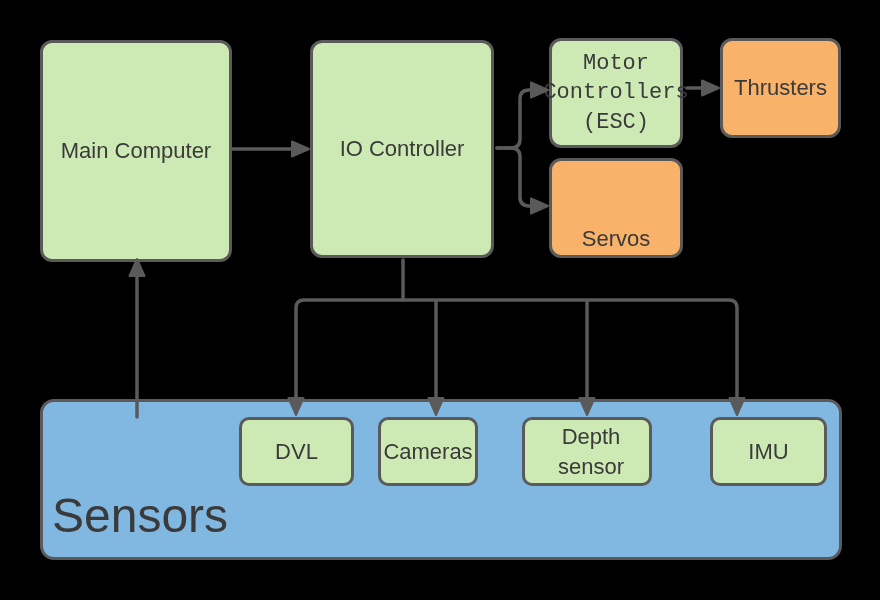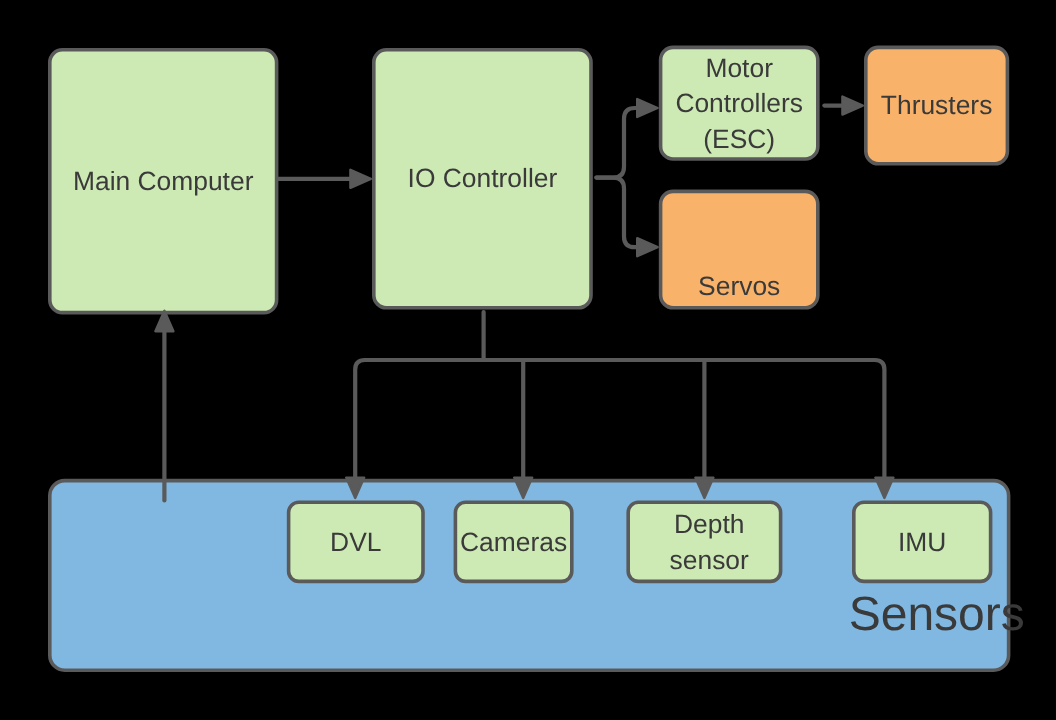--- a/index.html
+++ b/index.html
@@ -28,21 +28,21 @@
     font-size: 22px;
     line-height: 1.32;
     padding: 2px 4px;
   }
   .fill-green  { background: #cde9b4; }
   .fill-orange { background: #f9b269; }
   .fill-blue   { background: #81b8e2; }
 
   .n-main       { left: 40px;  top: 40px;  width: 192px; height: 222px; }
   .n-io         { left: 310px; top: 40px;  width: 184px; height: 218px; justify-content: center; }
-  .n-motor      { left: 549px; top: 38px;  width: 134px; height: 96px; }
+  .n-motor      { left: 549px; top: 38px;  width: 134px; height: 110px; font-family: Liberation Mono, monospace; }
   .n-thrusters  { left: 720px; top: 38px;  width: 121px; height: 100px; }
   .n-servos     { left: 549px; top: 158px; width: 134px; height: 100px; align-items: flex-end; }
 
   .group-sensors {
     left: 40px; top: 399px; width: 802px; height: 161px;
     border-radius: 14px;
     display: block;
   }
   .sensor-box {
     border-radius: 10px;
@@ -53,23 +53,23 @@
   .n-dvl         { left: 239px; width: 115px; }
   .n-cameras     { left: 378px; width: 100px; }
   .n-depth      { left: 522px; width: 130px; padding-left: 12px; }
   .n-imu         { left: 678px; width: 117px; margin-left: 32px; }
 
   .sensors-label {
     position: absolute;
     left: 52px;
     top: 492px;
     width: 802px;
-    text-align: right;
+    text-align: left;
     color: #3a3a3a;
-    font-size: 40px;
+    font-size: 48px;
     line-height: 1.0;
   }
   .wires {
     position: absolute;
     left: 0; top: 0;
     pointer-events: none;
   }
 </style>
 </head>
 <body>

